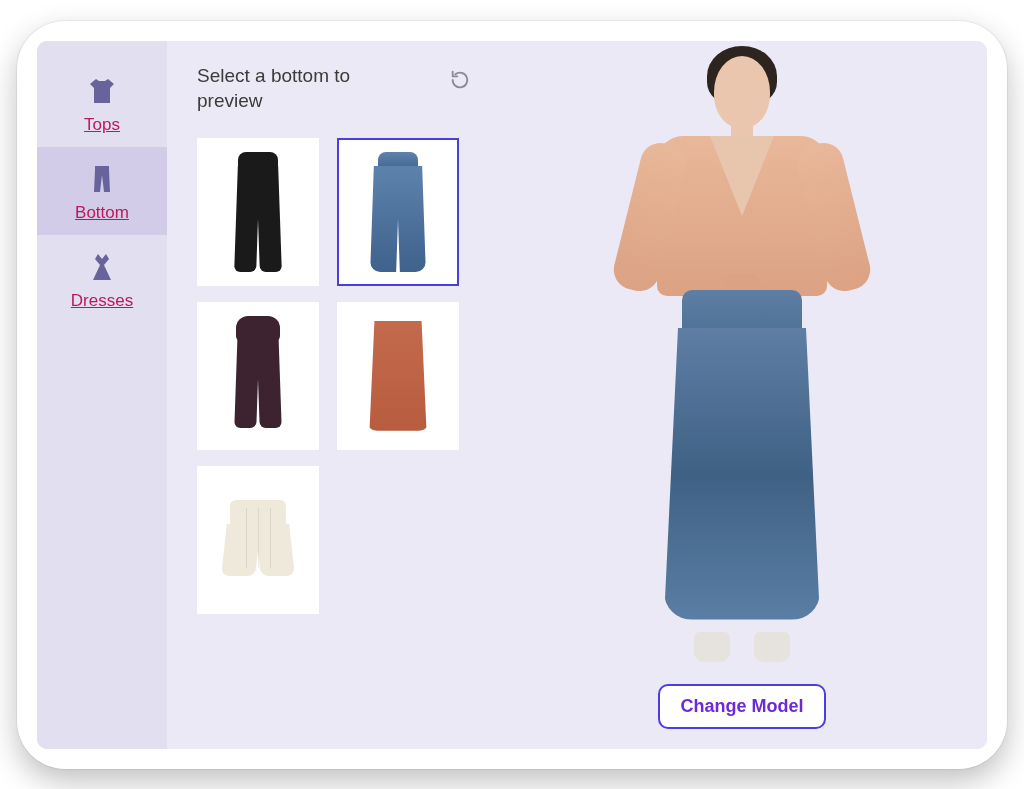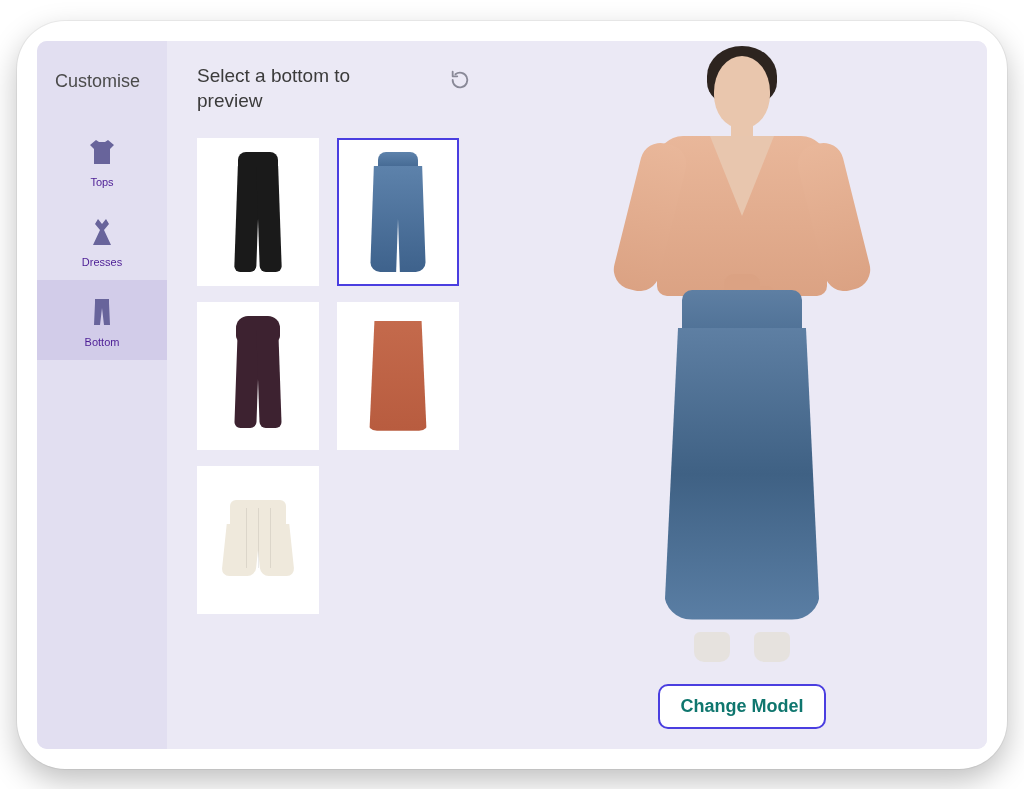--- a/index.html
+++ b/index.html
@@ -71,21 +71,21 @@
   }
   .cat-icon {
     width: 36px;
     height: 36px;
     margin-bottom: 6px;
     display: flex;
     align-items: center;
     justify-content: center;
   }
   .cat-icon svg { fill: #68649b; }
-  .cat-label { font-size: 11px; color: #4c1d95; }
+  .cat-label { font-size: 17px; color: #be185d; text-decoration: underline; }
 
   
   .selection-panel {
     width: 330px;
     background: #ebe9f5;
     padding: 22px 20px 10px 30px;
     flex-shrink: 0;
     position: relative;
   }
   .selection-header {
@@ -145,21 +145,21 @@
     width: 100%;
     display: flex;
     align-items: flex-start;
     justify-content: center;
     position: relative;
   }
   .change-model {
     margin-bottom: 20px;
     background: #fff;
     border: 2px solid #4a3ee0;
-    color: #0f766e;
+    color: #6d28d9;
     font-size: 18px;
     font-weight: 600;
     padding: 10px 20px;
     border-radius: 10px;
     cursor: pointer;
   }
 
   
   .pants {
     width: 60px; height: 120px; position: relative;
@@ -247,47 +247,46 @@
   .m-feet .ft.r { right:82px; }
 
 </style>
 </head>
 <body>
 
 <div class="tablet-frame">
   <div class="screen">
 
     <aside class="sidebar">
-      <div class="sidebar-title">Customise</div>
 
       <div class="cat-item">
         <span class="cat-icon">
           <svg viewBox="0 0 32 32" width="32" height="32">
               <path d="M10 4 L13 6 L19 6 L22 4 L28 9 L24 13 L24 28 L8 28 L8 13 L4 9 Z"></path>
             </svg>
         </span>
         <span class="cat-label">Tops</span>
       </div>
 
+      <div class="cat-item active">
+        <span class="cat-icon">
+          <svg viewBox="0 0 32 32" width="32" height="32">
+              <path d="M9 3 H23 V7 L24 29 H18 L16 12 L14 29 H8 L9 7 Z"></path>
+            </svg>
+        </span>
+        <span class="cat-label">Bottom</span>
+      </div>
+
       <div class="cat-item">
         <span class="cat-icon">
           <svg viewBox="0 0 32 32" width="32" height="32">
               <path d="M12 3 L16 8 L20 3 L23 8 L18 14 L25 29 H7 L14 14 L9 8 Z"></path>
             </svg>
         </span>
         <span class="cat-label">Dresses</span>
-      </div>
-
-      <div class="cat-item active">
-        <span class="cat-icon">
-          <svg viewBox="0 0 32 32" width="32" height="32">
-              <path d="M9 3 H23 V7 L24 29 H18 L16 12 L14 29 H8 L9 7 Z"></path>
-            </svg>
-        </span>
-        <span class="cat-label">Bottom</span>
       </div>
     </aside>
 
     <section class="selection-panel">
       <div class="selection-header">
         <h2 class="selection-title">Select a bottom to preview</h2>
         <button class="reset-btn" title="reset-icon">
           <svg viewBox="0 0 24 24">
             <path d="M4 12a8 8 0 1 0 3-6.2" stroke-linecap="round"></path>
             <polyline points="4,3 4,8 9,8" stroke-linecap="round" stroke-linejoin="round"></polyline>

